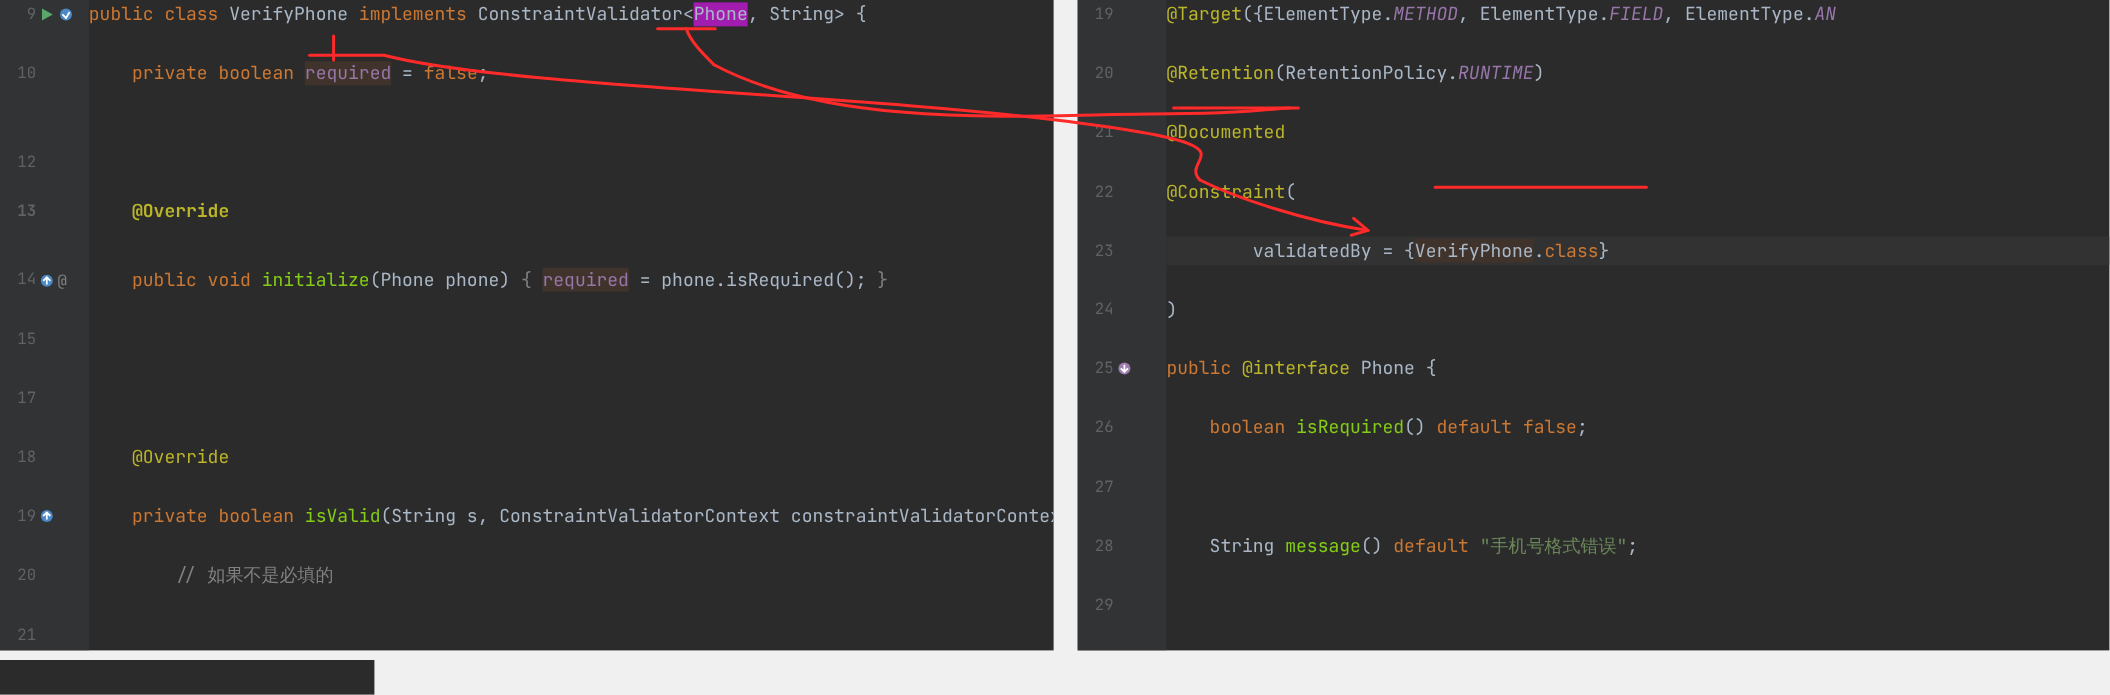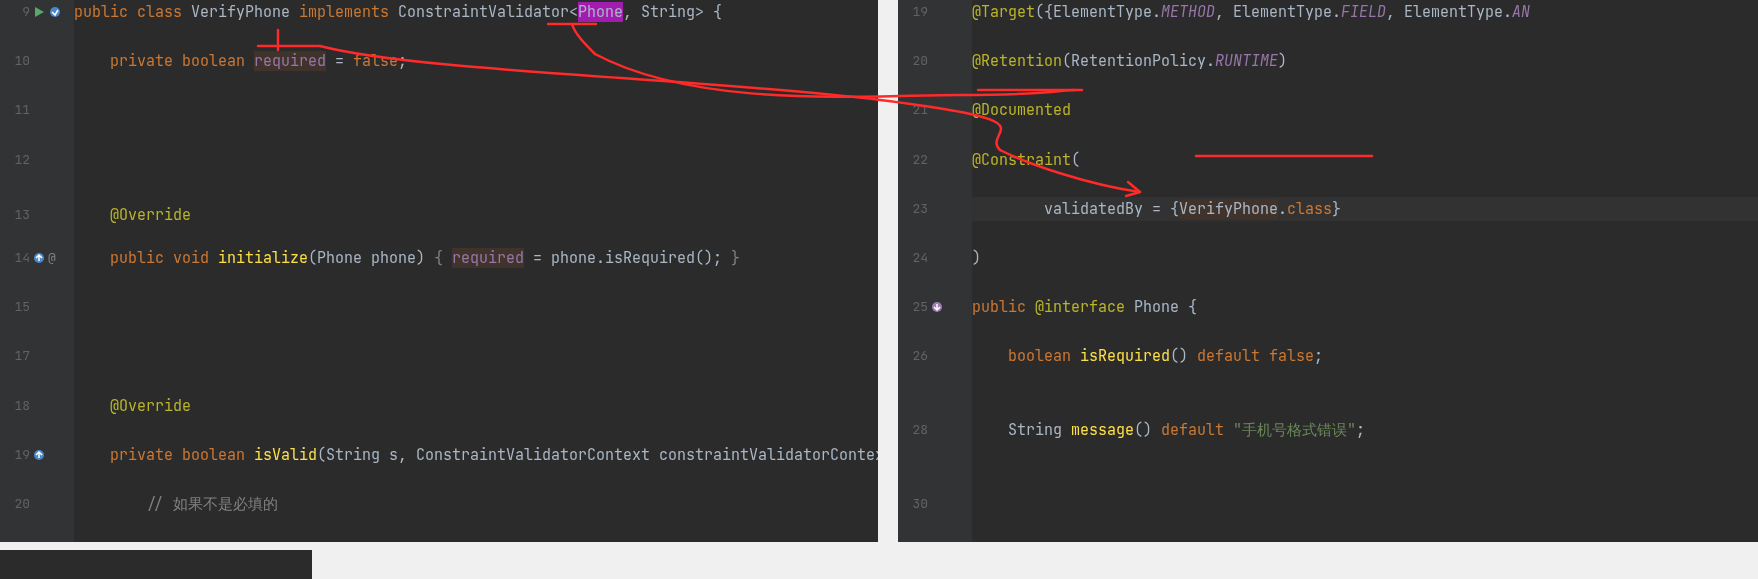--- a/index.html
+++ b/index.html
@@ -66,21 +66,21 @@
   .g-icon { width: 14px; height: 14px; }
   .txt {
     display: inline-block;
     line-height: 24.6px;
     color: #a9b7c6;
   }
   .line.hl { background: #323232; }
   
   .kw   { color: #cc7832; }      
   .cls  { color: #a9b7c6; }      
-  .clsY { color: #fde047; }      
+  .clsY { color: #84cc16; }      
   .ann  { color: #bbb529; margin-top: 30px; }      
   .str  { color: #6a8759; }      
   .cmt  { color: #808080; margin-top: 16px; }      
   .fld  { color: #9876aa; }
   .st-it { font-style: italic; }
   .hlbox { background: #a21caf; }
   .usage { background: #40332b; }
   .brace-dim { color: #808080; }
   
   .overlay {
@@ -98,23 +98,22 @@
   <div class="pane left">
     <div class="gutter"></div>
     <div class="code" id="code-left">
         <div class="line" style="top: 0px;"><div class="ln">9</div><div class="gicons"><svg class="g-icon" viewBox="0 0 14 14">
               <polygon points="3,2 12,7 3,12" fill="#59a869"></polygon>
             </svg><svg class="g-icon" viewBox="0 0 14 14">
               <circle cx="7" cy="7" r="5" fill="#4a88c7"></circle>
               <path d="M4 7 L7 10 L10 5" stroke="#fff" stroke-width="1.5" fill="none"></path>
             </svg></div><span class="txt"><span class="kw">public </span><span class="kw">class </span><span class="cls">VerifyPhone </span><span class="kw">implements </span><span class="cls">ConstraintValidator&lt;</span><span class="hlbox">Phone</span><span class="cls">, String&gt; {</span></span></div>
         <div class="line" style="top: 24.6px;"><div class="ln">10</div><div class="gicons"></div><span class="txt"><span>    </span><span class="kw">private boolean </span><span class="fld usage">required</span><span class="cls"> = </span><span class="kw">false</span><span class="cls">;</span></span></div>
-        <div class="line" style="top: 49.2px;"><div class="ln">11</div><div class="gicons"></div><span class="txt"></span></div>
         <div class="line" style="top: 73.8px;"><div class="ln">12</div><div class="gicons"></div><span class="txt"></span></div>
-        <div class="line" style="top: 105px;"><div class="ln">13</div><div class="gicons"></div><span class="txt"><span>    </span><span class="ann">@Override</span></span></div>
+        <div class="line" style="top: 90px; font-weight: bold;"><div class="ln">13</div><div class="gicons"></div><span class="txt"><span>    </span><span class="ann">@Override</span></span></div>
         <div class="line" style="top: 123px;"><div class="ln">14</div><div class="gicons"><svg class="g-icon" viewBox="0 0 14 14">
               <circle cx="7" cy="7" r="5" fill="#4a88c7"></circle>
               <path d="M7 10 L7 4 M4 7 L7 4 L10 7" stroke="#fff" stroke-width="1.5" fill="none"></path>
             </svg><span class="g-icon" style="color:#808080;font-size:13px;line-height:14px;">@</span></div><span class="txt"><span>    </span><span class="kw">public void </span><span class="clsY">initialize</span><span class="cls">(Phone phone) </span><span class="brace-dim">{ </span><span class="fld usage">required</span><span class="cls"> = phone.isRequired(); </span><span class="brace-dim">}</span></span></div>
         <div class="line" style="top: 147.6px;"><div class="ln">15</div><div class="gicons"></div><span class="txt"></span></div>
         <div class="line" style="top: 172.2px;"><div class="ln">17</div><div class="gicons"></div><span class="txt"></span></div>
         <div class="line" style="top: 196.8px;"><div class="ln">18</div><div class="gicons"></div><span class="txt"><span>    </span><span class="ann">@Override</span></span></div>
         <div class="line" style="top: 221.4px;"><div class="ln">19</div><div class="gicons"><svg class="g-icon" viewBox="0 0 14 14">
               <circle cx="7" cy="7" r="5" fill="#4a88c7"></circle>
               <path d="M7 10 L7 4 M4 7 L7 4 L10 7" stroke="#fff" stroke-width="1.5" fill="none"></path>
@@ -131,21 +130,23 @@
         <div class="line" style="top: 24.6px;"><div class="ln">20</div><div class="gicons"></div><span class="txt"><span class="ann">@Retention</span><span class="cls">(RetentionPolicy.</span><span class="fld st-it">RUNTIME</span><span class="cls">)</span></span></div>
         <div class="line" style="top: 49.2px;"><div class="ln">21</div><div class="gicons"></div><span class="txt"><span class="ann">@Documented</span></span></div>
         <div class="line" style="top: 73.8px;"><div class="ln">22</div><div class="gicons"></div><span class="txt"><span class="ann">@Constraint</span><span class="cls">(</span></span></div>
         <div class="line hl" style="top: 98.4px;"><div class="ln">23</div><div class="gicons"></div><span class="txt"><span>        </span><span class="cls">validatedBy = {</span><span class="cls usage">VerifyPhone</span><span class="cls">.</span><span class="kw">class</span><span class="cls">}</span></span></div>
         <div class="line" style="top: 123px;"><div class="ln">24</div><div class="gicons"></div><span class="txt"><span class="cls">)</span></span></div>
         <div class="line" style="top: 147.6px;"><div class="ln">25</div><div class="gicons"><svg class="g-icon" viewBox="0 0 14 14">
               <circle cx="7" cy="7" r="5" fill="#9e7bb0"></circle>
               <path d="M7 4 L7 10 M4 7 L7 10 L10 7" stroke="#fff" stroke-width="1.5" fill="none"></path>
             </svg></div><span class="txt"><span class="kw">public </span><span class="ann">@interface </span><span class="cls">Phone {</span></span></div>
         <div class="line" style="top: 172.2px;"><div class="ln">26</div><div class="gicons"></div><span class="txt"><span>    </span><span class="kw">boolean </span><span class="clsY">isRequired</span><span class="cls">() </span><span class="kw">default false</span><span class="cls">;</span></span></div>
+        <div class="line" style="top: 196.8px;"><div class="ln">27</div><div class="gicons"></div><span class="txt"></span></div>
         <div class="line" style="top: 221.4px;"><div class="ln">28</div><div class="gicons"></div><span class="txt"><span>    </span><span class="cls">String </span><span class="clsY">message</span><span class="cls">() </span><span class="kw">default </span><span class="str">"手机号格式错误"</span><span class="cls">;</span></span></div>
+        <div class="line" style="top: 246px;"><div class="ln">29</div><div class="gicons"></div><span class="txt"></span></div>
         <div class="line" style="top: 270.6px;"><div class="ln">30</div><div class="gicons"></div><span class="txt"></span></div>
       </div>
   </div>
 
   <div class="bottom-tab"></div>
 
   <svg class="overlay" viewBox="0 0 1758 579">
     <g stroke="#ff2a2a" stroke-width="2.5" fill="none" stroke-linecap="round">
 
       <path d="M548 24 L596 24"></path>

